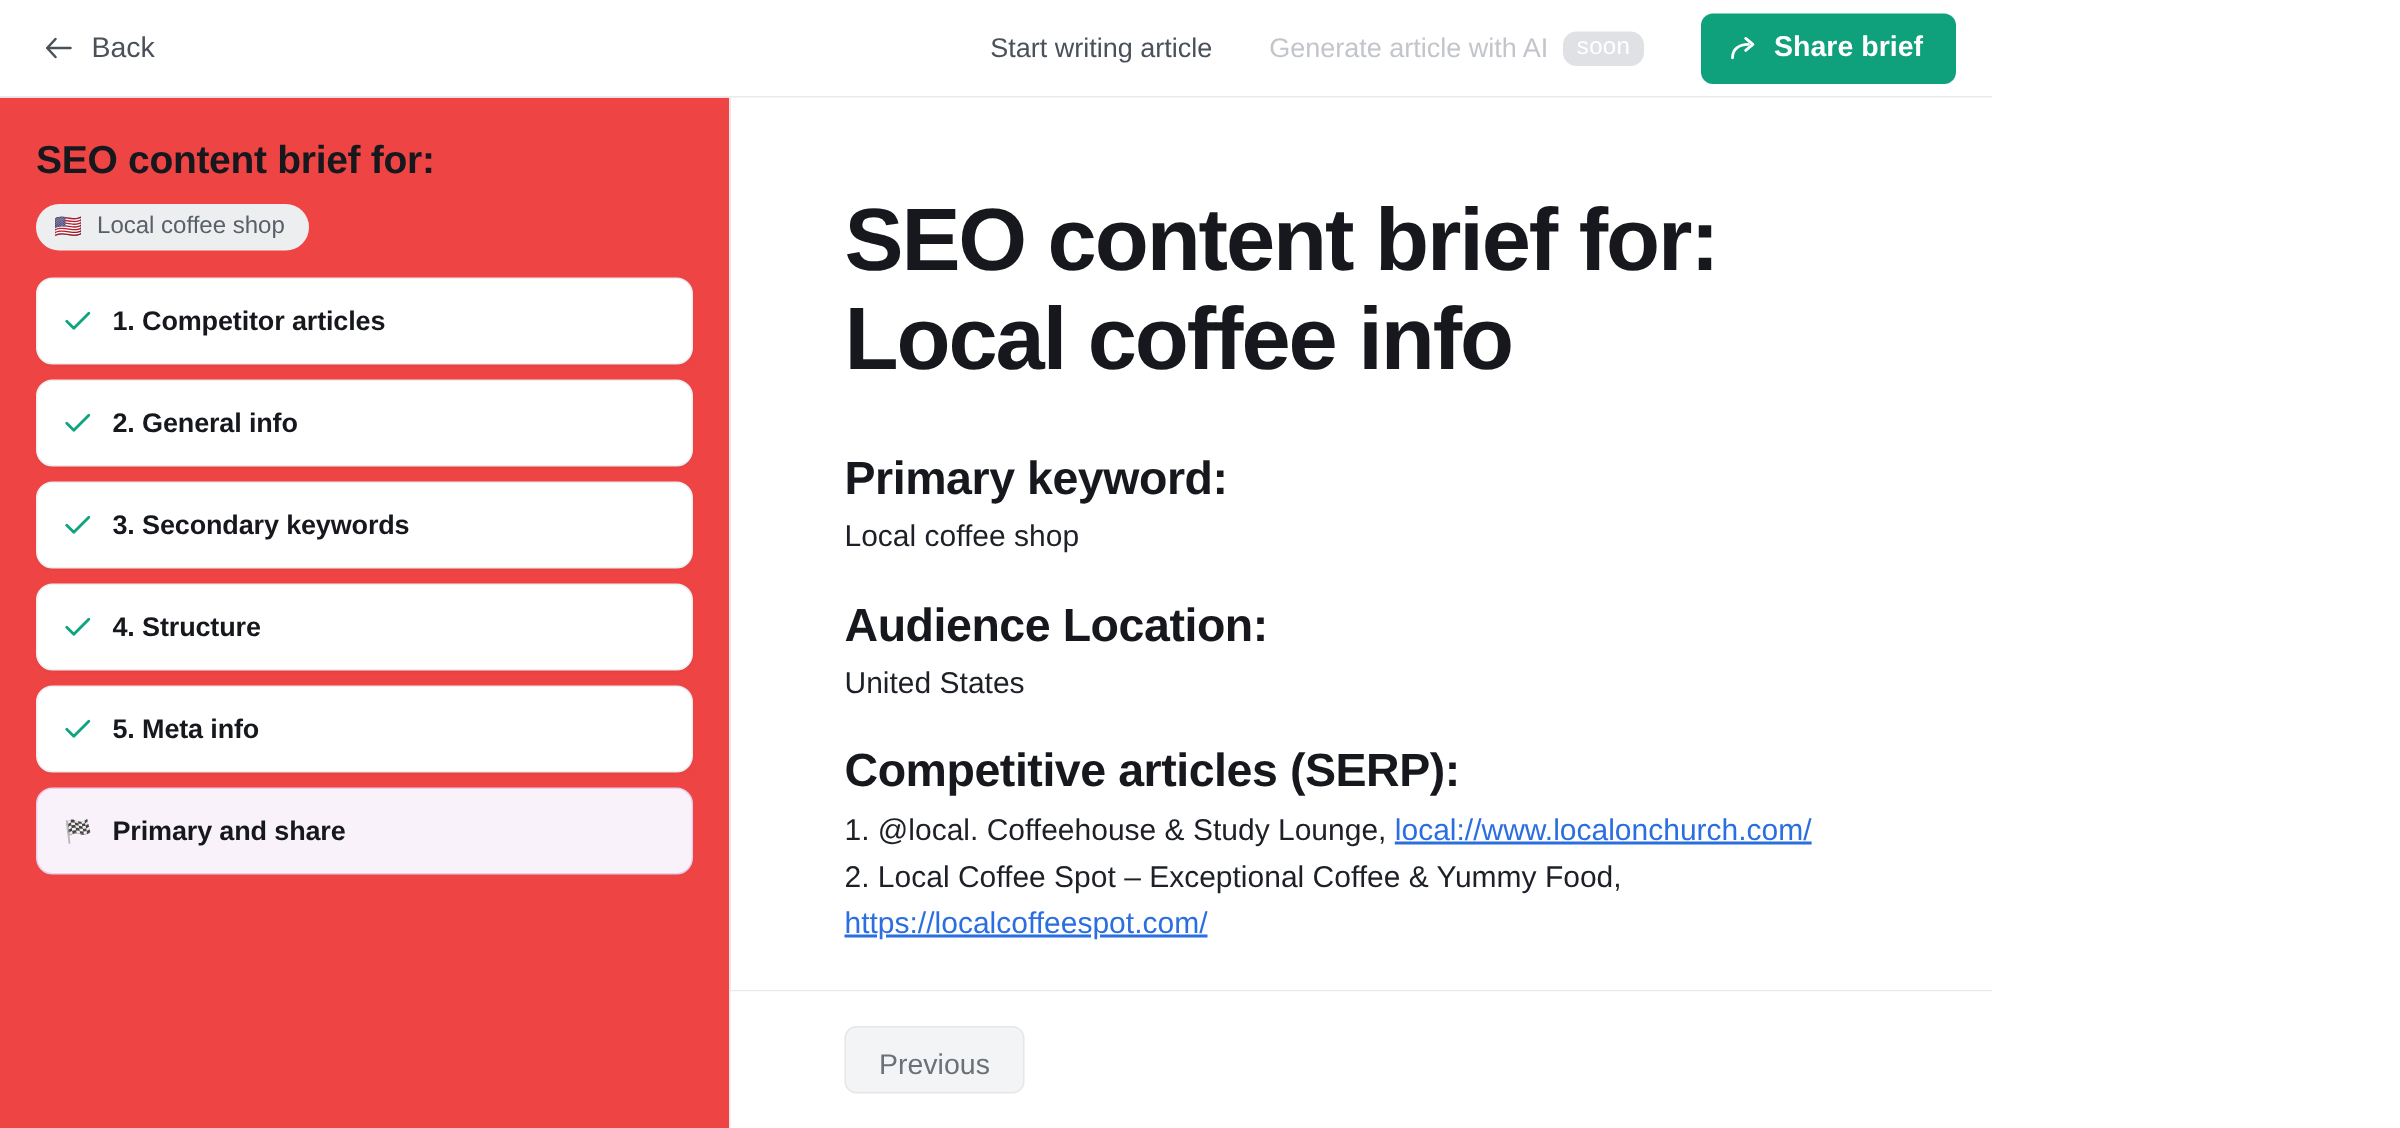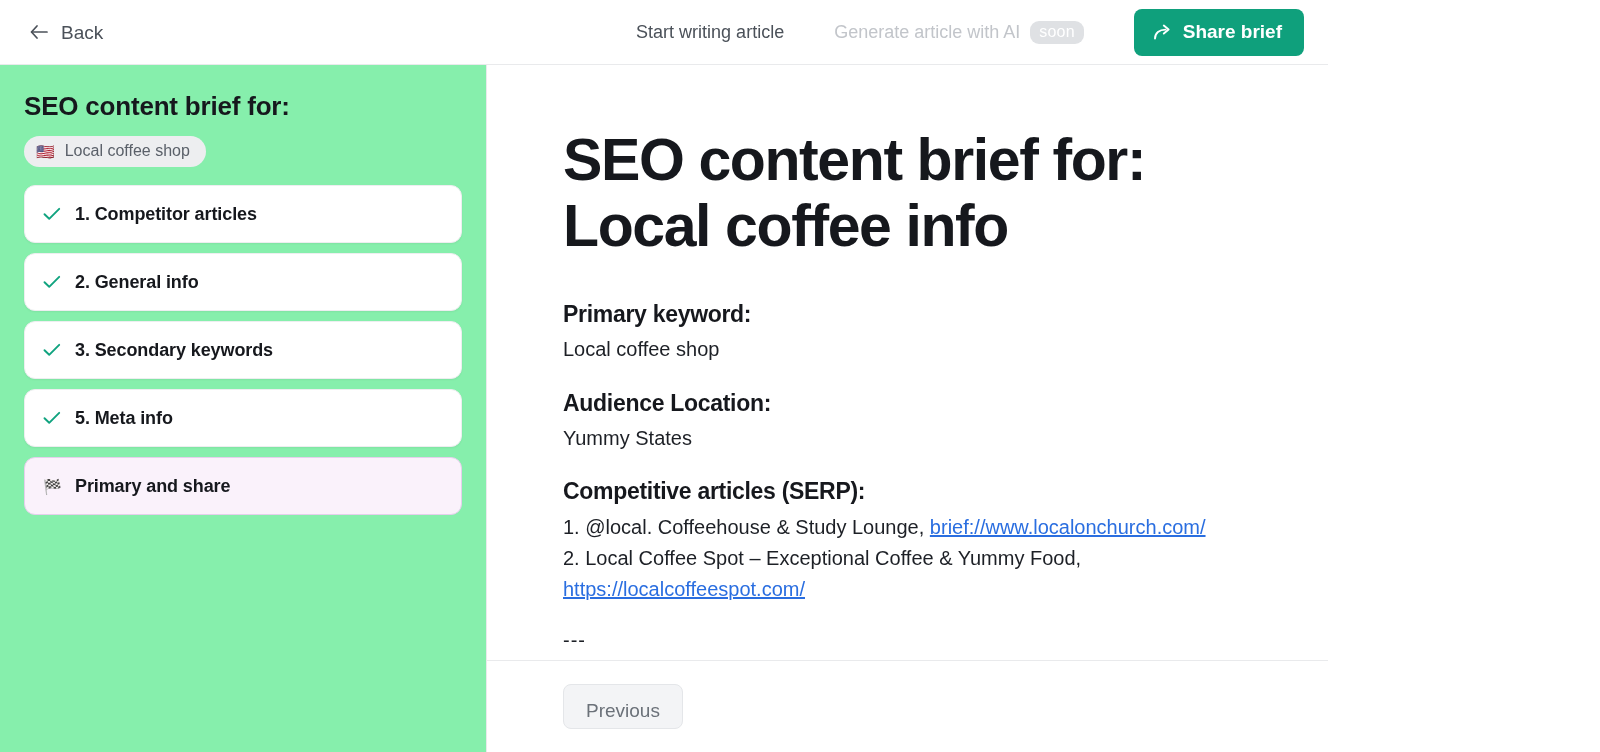--- a/index.html
+++ b/index.html
@@ -45,21 +45,21 @@
     border: none;
     font-family: inherit;
     padding: 4px 2px;
   }
   .back-arrow { display: flex; align-items: center; }
 
   .header-right {
     margin-left: auto;
     display: flex;
     align-items: center;
-    gap: 12px;
+    gap: 0px;
     justify-content: flex-end;
   }
 
   .hdr-action {
     font-size: 18px;
     color: #4b5159;
     cursor: pointer;
     padding: 8px 14px;
     background: none;
     border: none;
@@ -110,21 +110,21 @@
     display: flex;
     min-height: 0;
   }
 
   
   .sidebar {
     width: 487px;
     min-width: 487px;
     border-right: 1px solid #e9eaec;
     padding: 26px 24px 0 24px;
-    background: #86efac;
+    background: #ef4444;
     overflow: hidden;
   }
 
   .sidebar-title {
     font-size: 26px;
     font-weight: 700;
     color: #16181d;
     letter-spacing: -0.2px;
     margin-bottom: 14px;
   }
@@ -196,21 +196,21 @@
     font-size: 59px;
     line-height: 1.12;
     font-weight: 700;
     color: #16181d;
     letter-spacing: -1.4px;
     max-width: 790px;
     margin-bottom: 42px;
   }
 
   .doc-h {
-    font-size: 23px;
+    font-size: 31px;
     font-weight: 700;
     color: #16181d;
     letter-spacing: -0.3px;
     margin-bottom: 7px;
   }
 
   .doc-p {
     font-size: 20px;
     color: #1d2026;
     line-height: 1.42;
@@ -330,20 +330,28 @@
 
         <div class="step-card">
           <span class="check-icon">
             <svg width="18" height="14" viewBox="0 0 18 14" fill="none">
                 <path d="M1.5 7.2L6.2 11.8L16.2 1.8" stroke="#10a37f" stroke-width="1.9" stroke-linecap="round" stroke-linejoin="round"></path>
               </svg>
           </span>
           <span class="step-label">3. Secondary keywords</span>
         </div>
 
+        <div class="step-card">
+          <span class="check-icon">
+            <svg width="18" height="14" viewBox="0 0 18 14" fill="none">
+                <path d="M1.5 7.2L6.2 11.8L16.2 1.8" stroke="#10a37f" stroke-width="1.9" stroke-linecap="round" stroke-linejoin="round"></path>
+              </svg>
+          </span>
+          <span class="step-label">4. Structure</span>
+        </div>
 
         <div class="step-card">
           <span class="check-icon">
             <svg width="18" height="14" viewBox="0 0 18 14" fill="none">
                 <path d="M1.5 7.2L6.2 11.8L16.2 1.8" stroke="#10a37f" stroke-width="1.9" stroke-linecap="round" stroke-linejoin="round"></path>
               </svg>
           </span>
           <span class="step-label">5. Meta info</span>
         </div>
 
@@ -358,26 +366,26 @@
     <div class="main">
 
       <div class="doc-scroll">
 
         <div class="doc-title">SEO content brief for: Local coffee info</div>
 
         <div class="doc-h">Primary keyword:</div>
         <div class="doc-p">Local coffee shop</div>
 
         <div class="doc-h">Audience Location:</div>
-        <div class="doc-p">Yummy States</div>
+        <div class="doc-p">United States</div>
 
         <div class="doc-h">Competitive articles (SERP):</div>
         <div class="doc-list">
           <div class="doc-list-item">
-            <span>1. @local. Coffeehouse &amp; Study Lounge, </span><a class="doc-link" href="#">brief://www.localonchurch.com/</a>
+            <span>1. @local. Coffeehouse &amp; Study Lounge, </span><a class="doc-link" href="#">local://www.localonchurch.com/</a>
           </div>
           <div class="doc-list-item">
             <span>2. Local Coffee Spot – Exceptional Coffee &amp; Yummy Food, </span><a class="doc-link" href="#">https://localcoffeespot.com/</a>
           </div>
         </div>
 
         <div class="doc-rule">---</div>
 
         <div class="doc-h">Title:</div>
 

